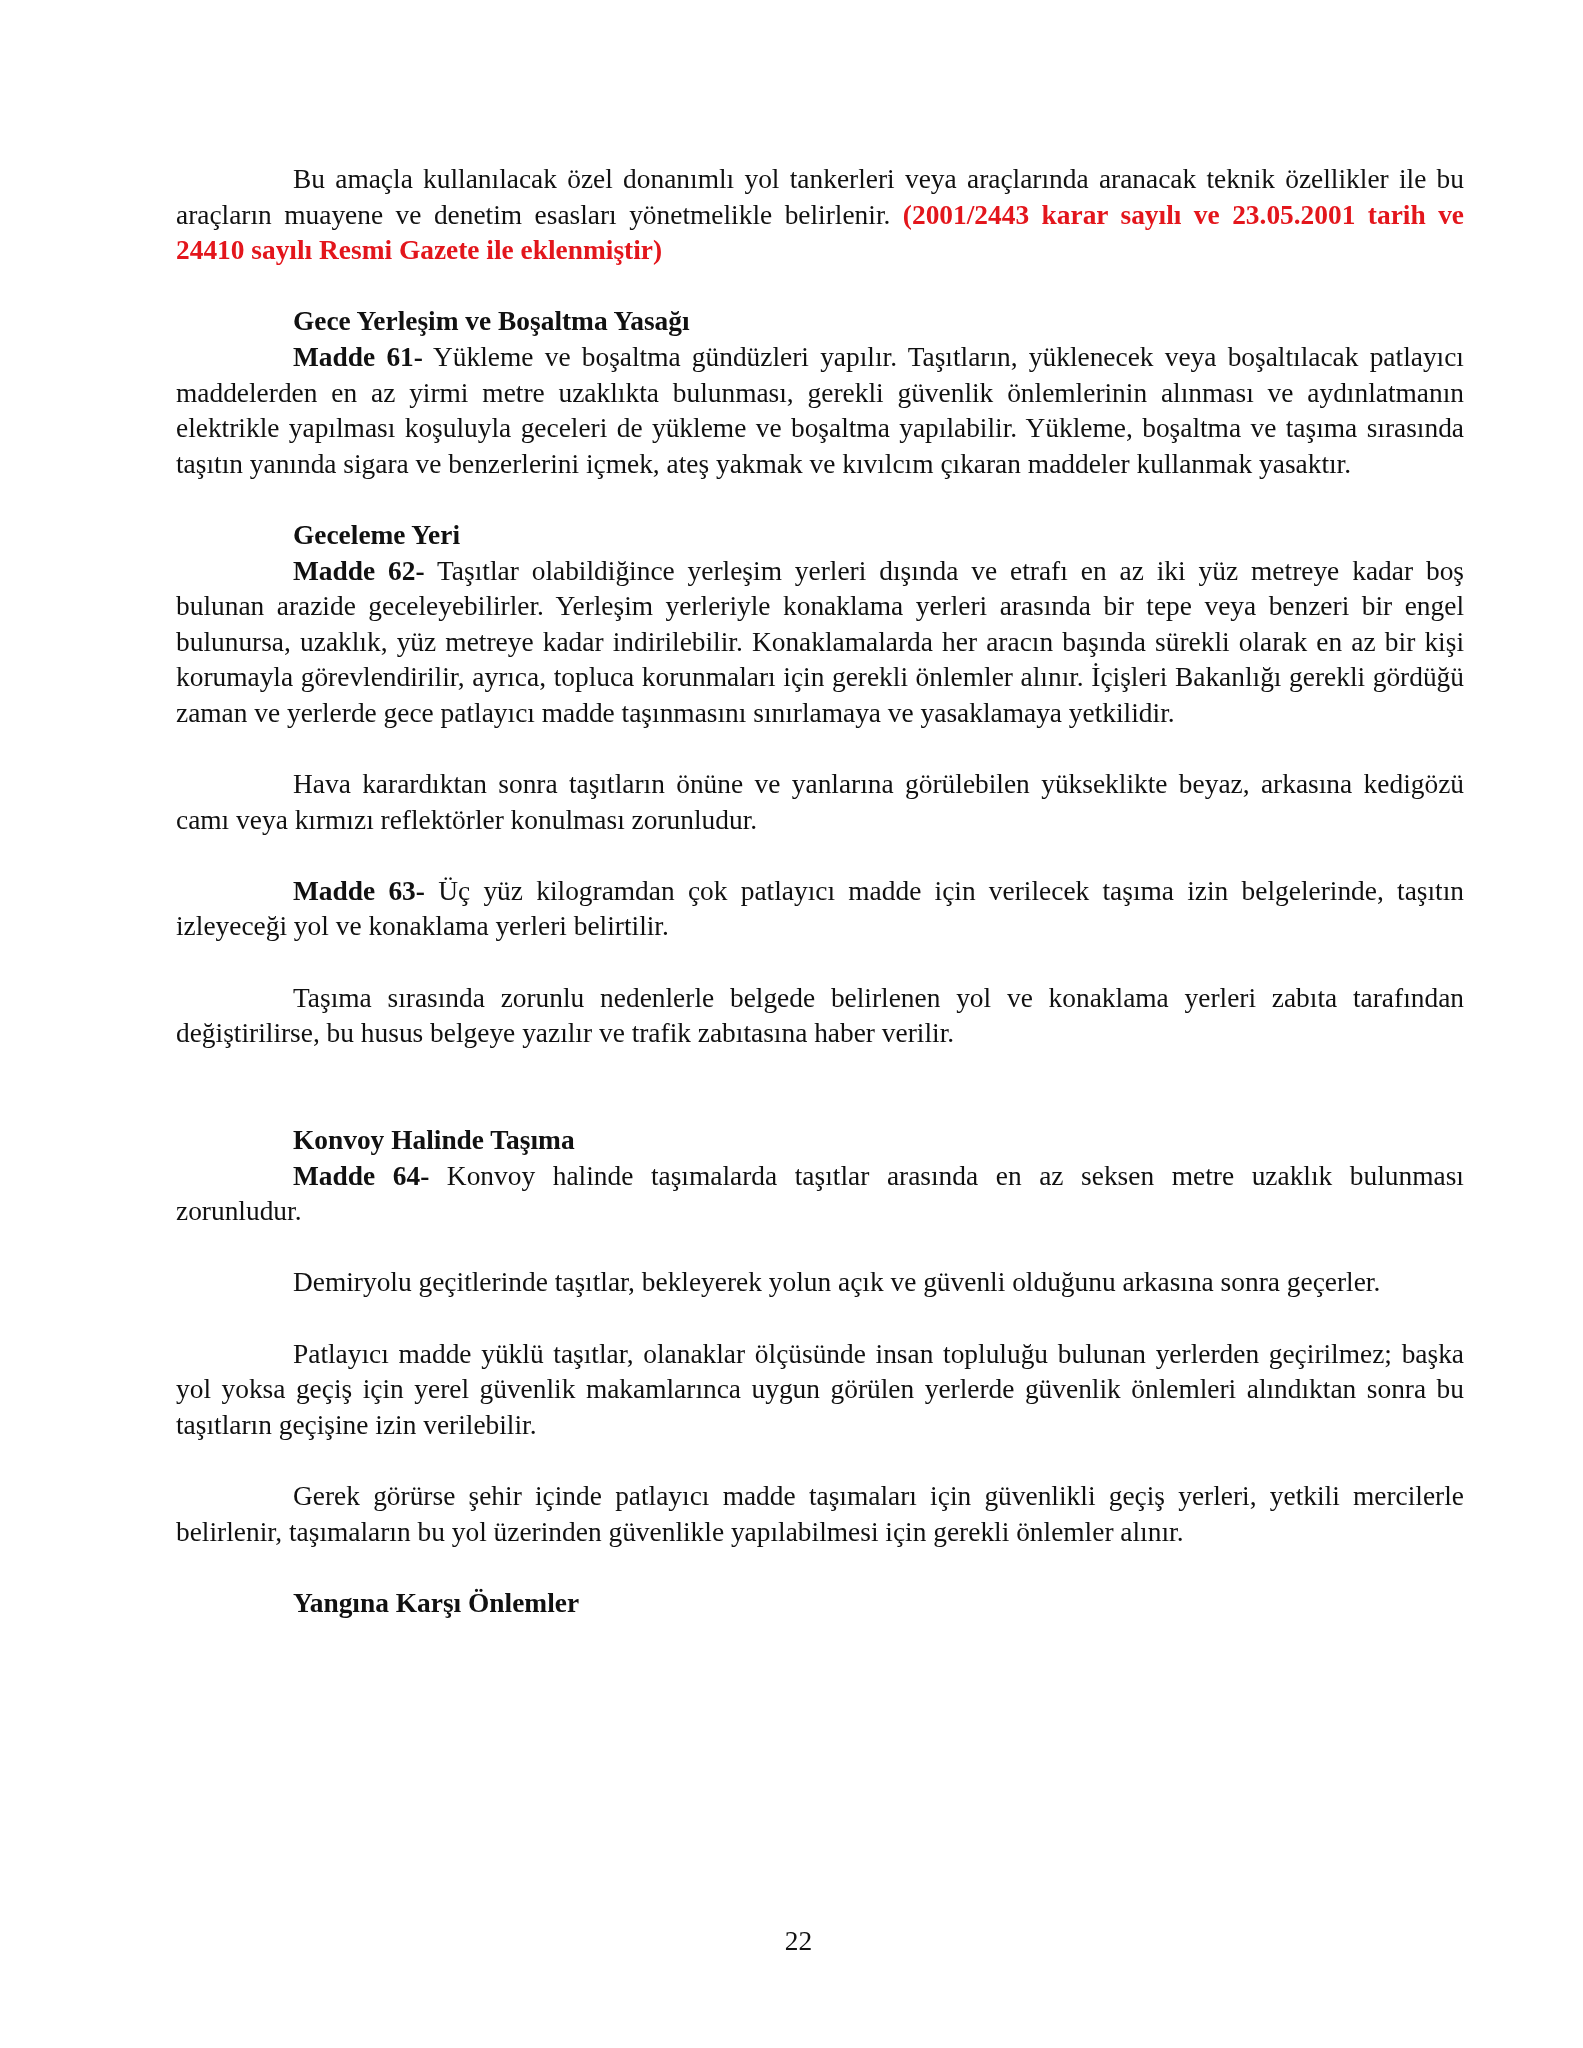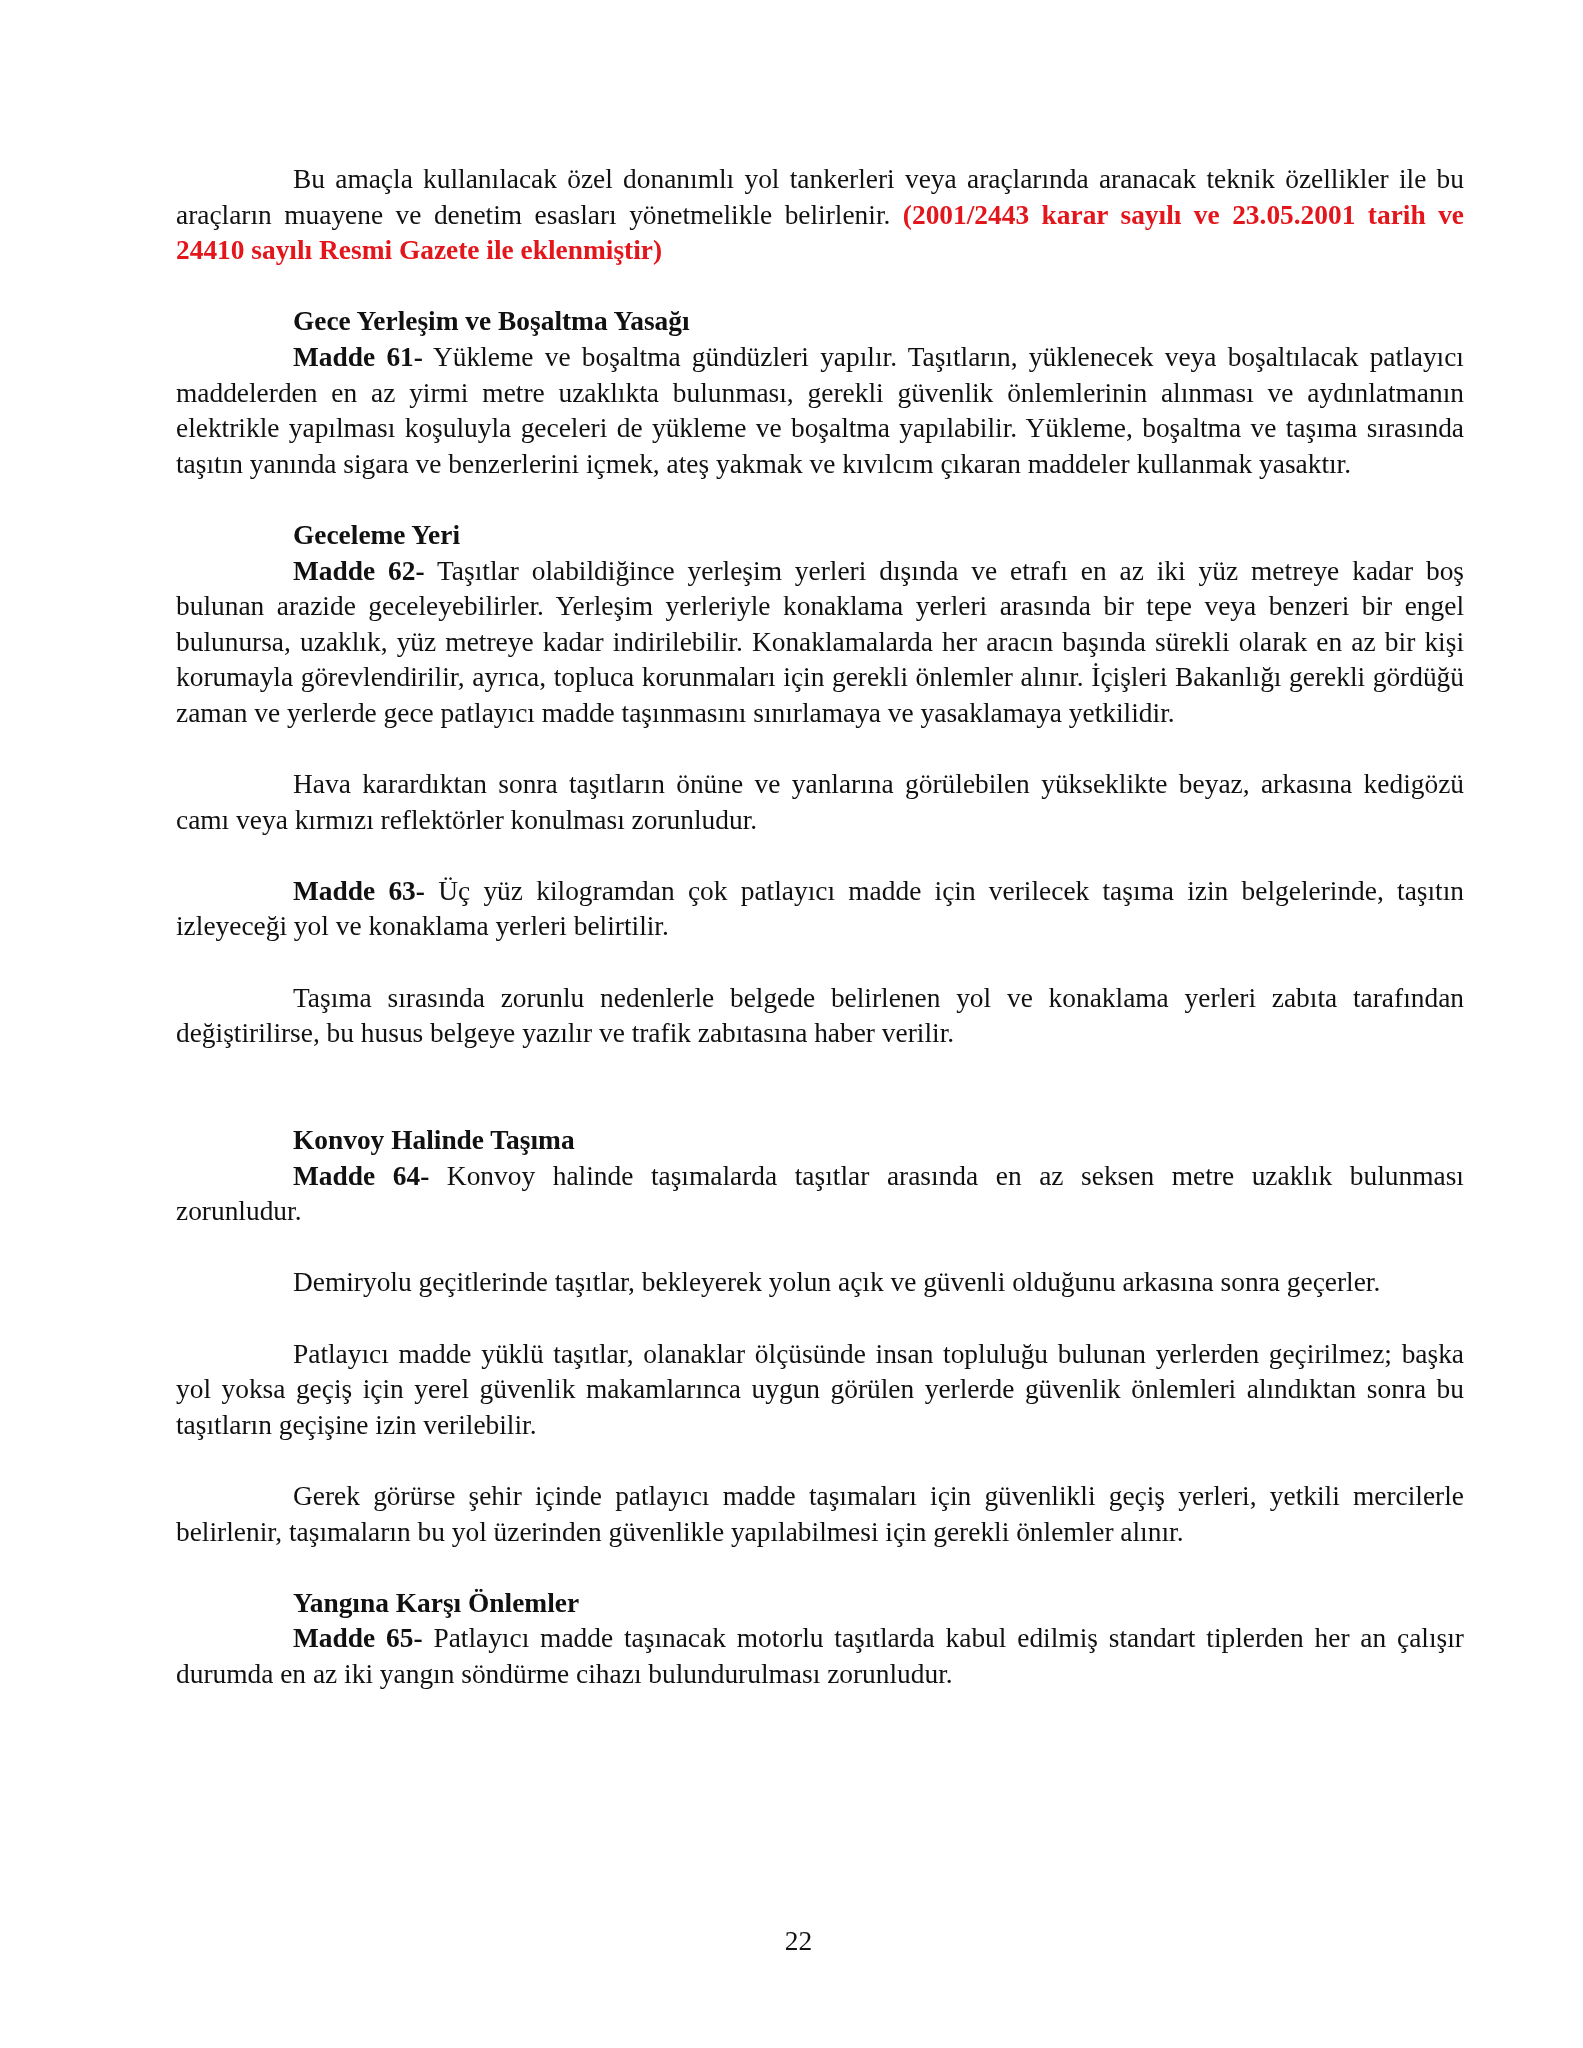--- a/index.html
+++ b/index.html
@@ -88,18 +88,17 @@
     <div class="gap"></div>
     <p class="para">Patlayıcı madde yüklü taşıtlar, olanaklar ölçüsünde insan topluluğu bulunan yerlerden geçirilmez; başka yol yoksa geçiş için yerel güvenlik makamlarınca uygun görülen yerlerde güvenlik önlemleri alındıktan sonra bu taşıtların geçişine izin verilebilir.</p>
     <div class="gap"></div>
     <p class="para">Gerek görürse şehir içinde patlayıcı madde taşımaları için güvenlikli geçiş yerleri, yetkili mercilerle belirlenir, taşımaların bu yol üzerinden güvenlikle yapılabilmesi için gerekli önlemler alınır.</p>
   </div>
 
   <div class="gap"></div>
 
   <div>
     <p class="heading">Yangına Karşı Önlemler</p>
-    <p class="para"><span class="lead">Madde 65-</span><span>  Patlayıcı madde taşınacak motorlu taşıtlarda kabul edilmiş standart tiplerden her an çalışır durumda en az iki yangın söndürme cihazı bulundurulması zorunludur.</span></p>
   </div>
 
 </div>
 
 <div class="page-number">22</div>
 
 </body></html>

